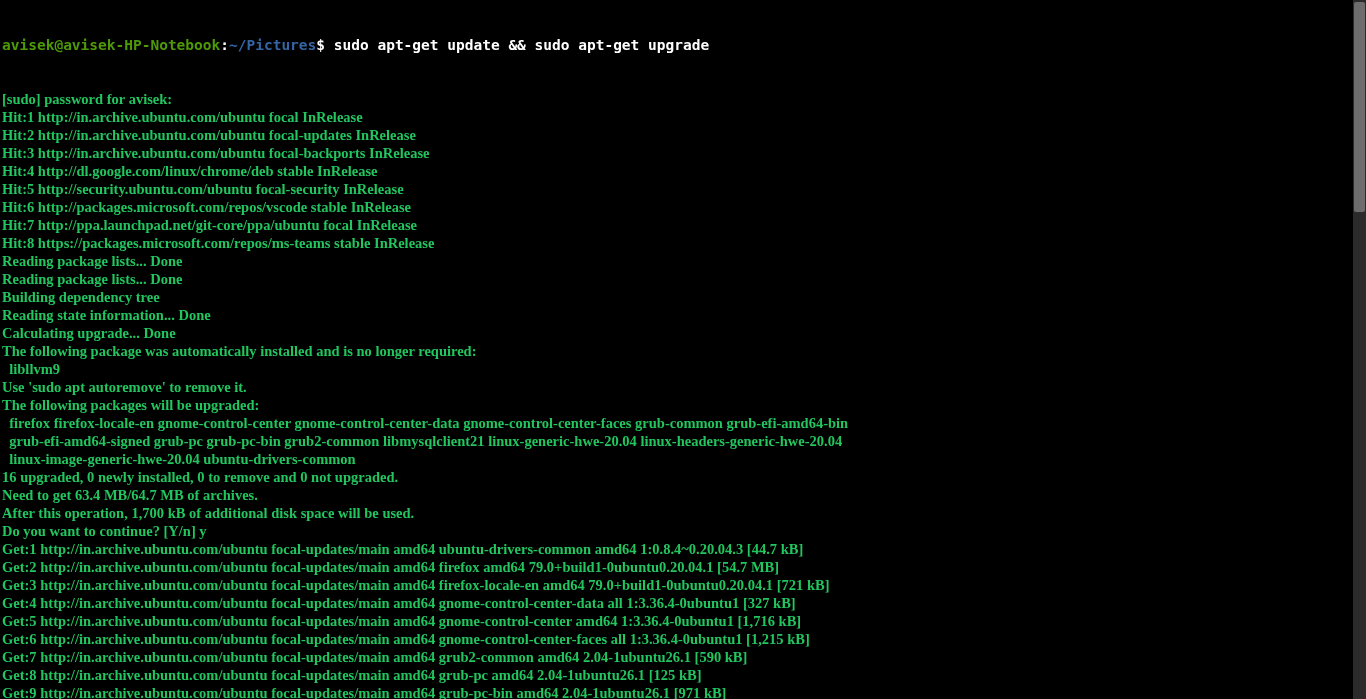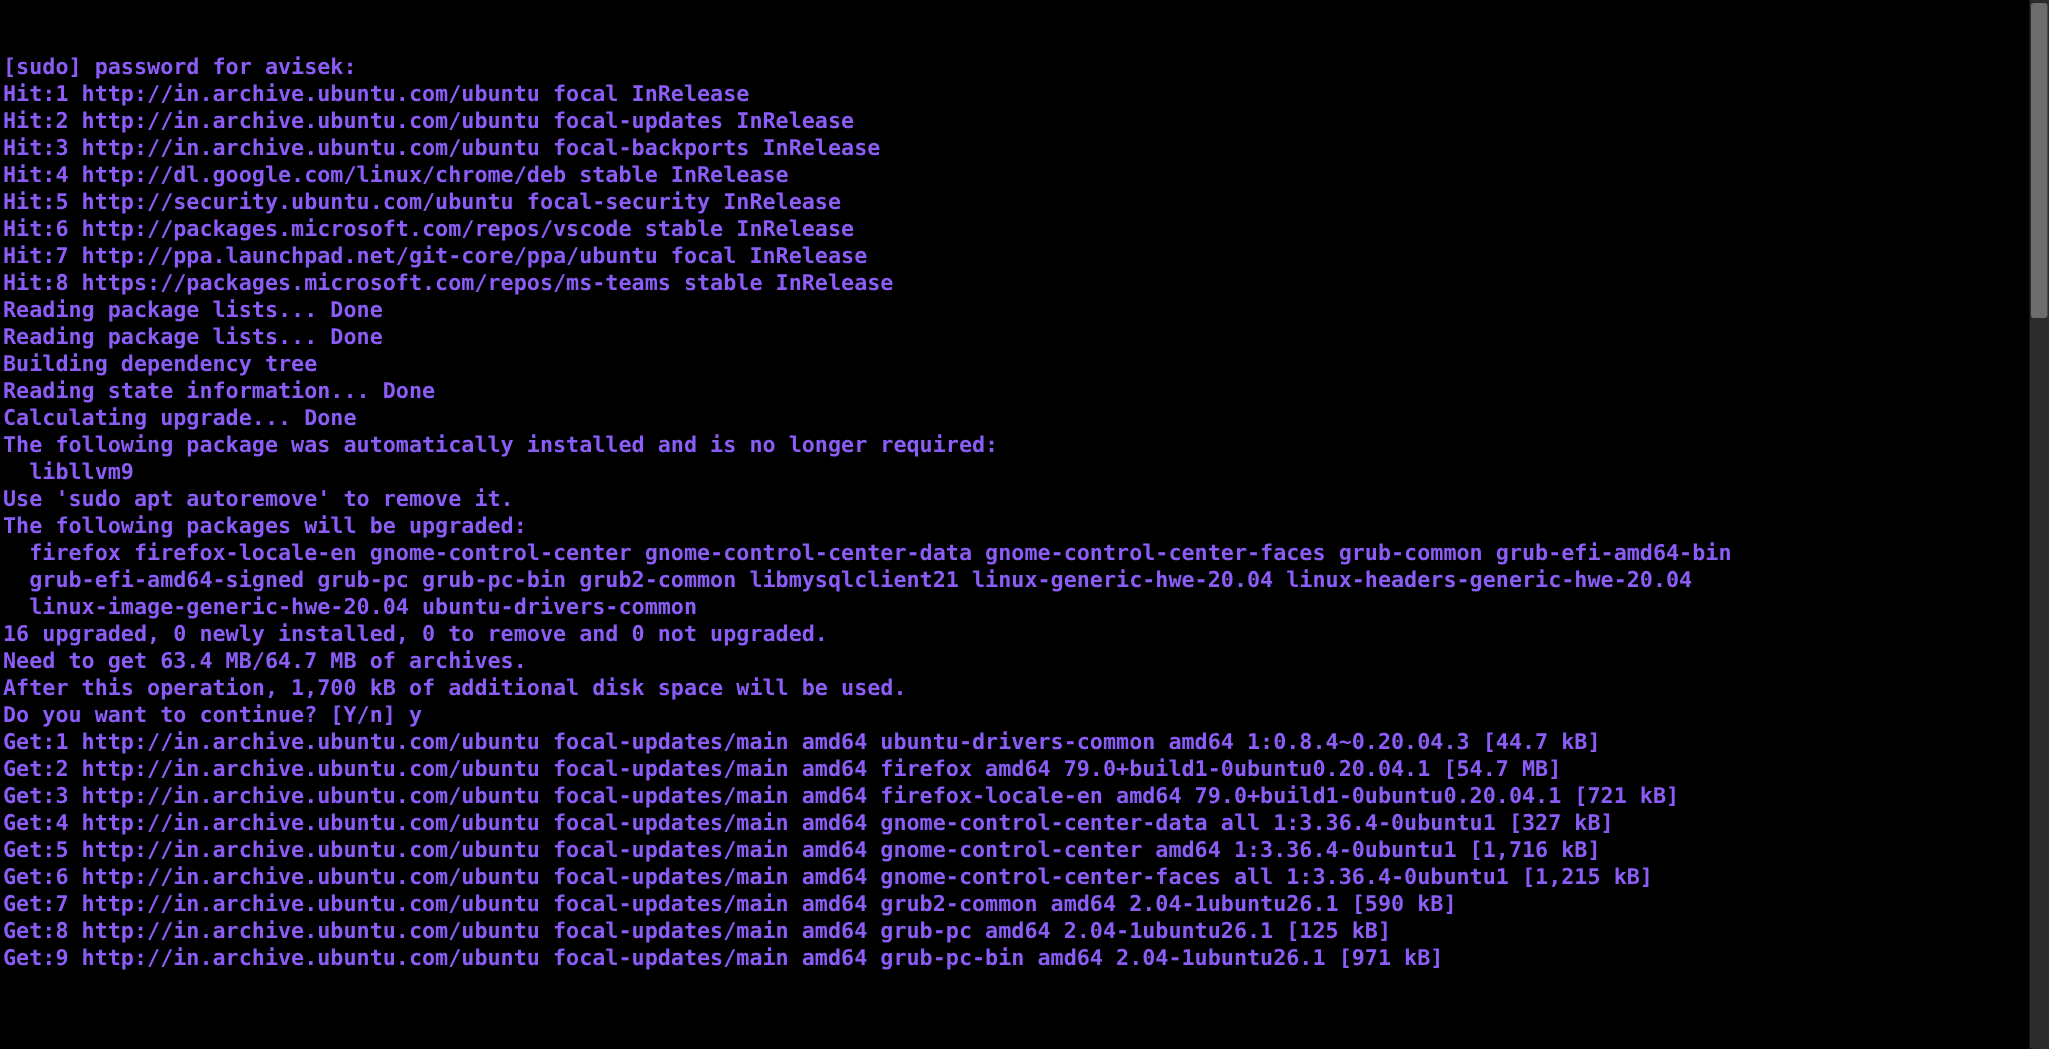--- a/index.html
+++ b/index.html
@@ -36,24 +36,25 @@
     left: 1px;
     width: 11px;
     border-radius: 2px;
     background: #6d6d6d;
   }
   .user   { color: #4e9a06; }  
   .host   { color: #4e9a06; }
   .path   { color: #3465a4; }  
   .dollar { color: #ffffff; }
   .cmd    { color: #ffffff; }
-  .out    { color: #8b5cf6; }
+  .out    { color: #22c55e; font-family: Liberation Serif, serif; }
 </style>
 </head>
 <body>
 
 <div class="terminal">
+  <div><span class="user">avisek</span><span class="user">@</span><span class="host">avisek-HP-Notebook</span><span class="dollar">:</span><span class="path">~/Pictures</span><span class="dollar">$ </span><span class="cmd">sudo apt-get update &amp;&amp; sudo apt-get upgrade</span></div>
   <div id="output"><div class="out">[sudo] password for avisek:</div><div class="out">Hit:1 http://in.archive.ubuntu.com/ubuntu focal InRelease</div><div class="out">Hit:2 http://in.archive.ubuntu.com/ubuntu focal-updates InRelease</div><div class="out">Hit:3 http://in.archive.ubuntu.com/ubuntu focal-backports InRelease</div><div class="out">Hit:4 http://dl.google.com/linux/chrome/deb stable InRelease</div><div class="out">Hit:5 http://security.ubuntu.com/ubuntu focal-security InRelease</div><div class="out">Hit:6 http://packages.microsoft.com/repos/vscode stable InRelease</div><div class="out">Hit:7 http://ppa.launchpad.net/git-core/ppa/ubuntu focal InRelease</div><div class="out">Hit:8 https://packages.microsoft.com/repos/ms-teams stable InRelease</div><div class="out">Reading package lists... Done</div><div class="out">Reading package lists... Done</div><div class="out">Building dependency tree</div><div class="out">Reading state information... Done</div><div class="out">Calculating upgrade... Done</div><div class="out">The following package was automatically installed and is no longer required:</div><div class="out">  libllvm9</div><div class="out">Use 'sudo apt autoremove' to remove it.</div><div class="out">The following packages will be upgraded:</div><div class="out">  firefox firefox-locale-en gnome-control-center gnome-control-center-data gnome-control-center-faces grub-common grub-efi-amd64-bin</div><div class="out">  grub-efi-amd64-signed grub-pc grub-pc-bin grub2-common libmysqlclient21 linux-generic-hwe-20.04 linux-headers-generic-hwe-20.04</div><div class="out">  linux-image-generic-hwe-20.04 ubuntu-drivers-common</div><div class="out">16 upgraded, 0 newly installed, 0 to remove and 0 not upgraded.</div><div class="out">Need to get 63.4 MB/64.7 MB of archives.</div><div class="out">After this operation, 1,700 kB of additional disk space will be used.</div><div class="out">Do you want to continue? [Y/n] y</div><div class="out">Get:1 http://in.archive.ubuntu.com/ubuntu focal-updates/main amd64 ubuntu-drivers-common amd64 1:0.8.4~0.20.04.3 [44.7 kB]</div><div class="out">Get:2 http://in.archive.ubuntu.com/ubuntu focal-updates/main amd64 firefox amd64 79.0+build1-0ubuntu0.20.04.1 [54.7 MB]</div><div class="out">Get:3 http://in.archive.ubuntu.com/ubuntu focal-updates/main amd64 firefox-locale-en amd64 79.0+build1-0ubuntu0.20.04.1 [721 kB]</div><div class="out">Get:4 http://in.archive.ubuntu.com/ubuntu focal-updates/main amd64 gnome-control-center-data all 1:3.36.4-0ubuntu1 [327 kB]</div><div class="out">Get:5 http://in.archive.ubuntu.com/ubuntu focal-updates/main amd64 gnome-control-center amd64 1:3.36.4-0ubuntu1 [1,716 kB]</div><div class="out">Get:6 http://in.archive.ubuntu.com/ubuntu focal-updates/main amd64 gnome-control-center-faces all 1:3.36.4-0ubuntu1 [1,215 kB]</div><div class="out">Get:7 http://in.archive.ubuntu.com/ubuntu focal-updates/main amd64 grub2-common amd64 2.04-1ubuntu26.1 [590 kB]</div><div class="out">Get:8 http://in.archive.ubuntu.com/ubuntu focal-updates/main amd64 grub-pc amd64 2.04-1ubuntu26.1 [125 kB]</div><div class="out">Get:9 http://in.archive.ubuntu.com/ubuntu focal-updates/main amd64 grub-pc-bin amd64 2.04-1ubuntu26.1 [971 kB]</div></div>
 </div>
 
 <div class="scrollbar-track">
   <div class="scrollbar-thumb" id="sb-thumb" style="top: 2px; height: 210px;"></div>
 </div>
 
 </body></html>

